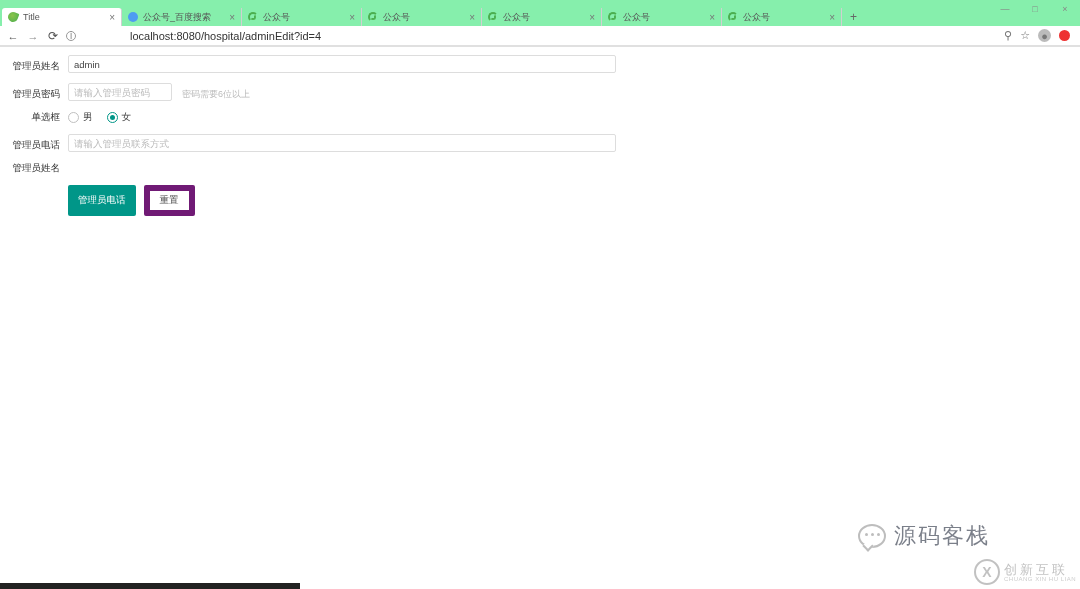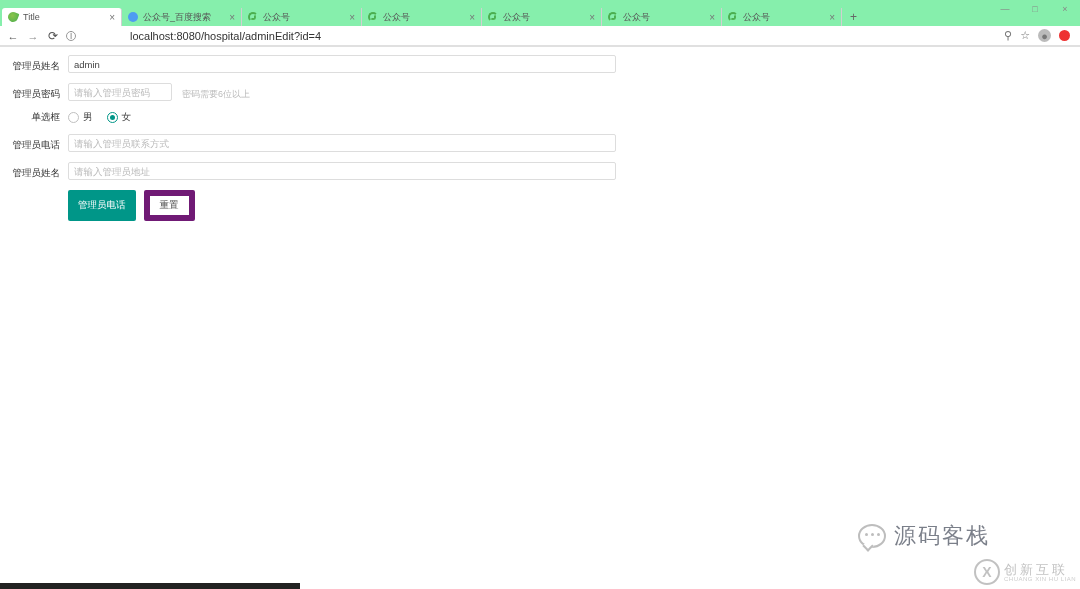--- a/index.html
+++ b/index.html
@@ -161,21 +161,20 @@
     </div>
   </div>
 
   <div class="form-row">
     <label>管理员电话</label>
     <input class="text-input w-long" placeholder="请输入管理员联系方式" style="">
   </div>
 
   <div class="form-row">
     <label>管理员姓名</label>
-    <input class="text-input w-long" placeholder="请输入管理员地址" style="">
   </div>
 
   <div class="btn-row">
     <button class="btn-primary">管理员电话</button>
     <button class="btn-default">重置</button>
   </div>
 </div>
 
 <div class="wm-wechat">
   <div class="bubble">

